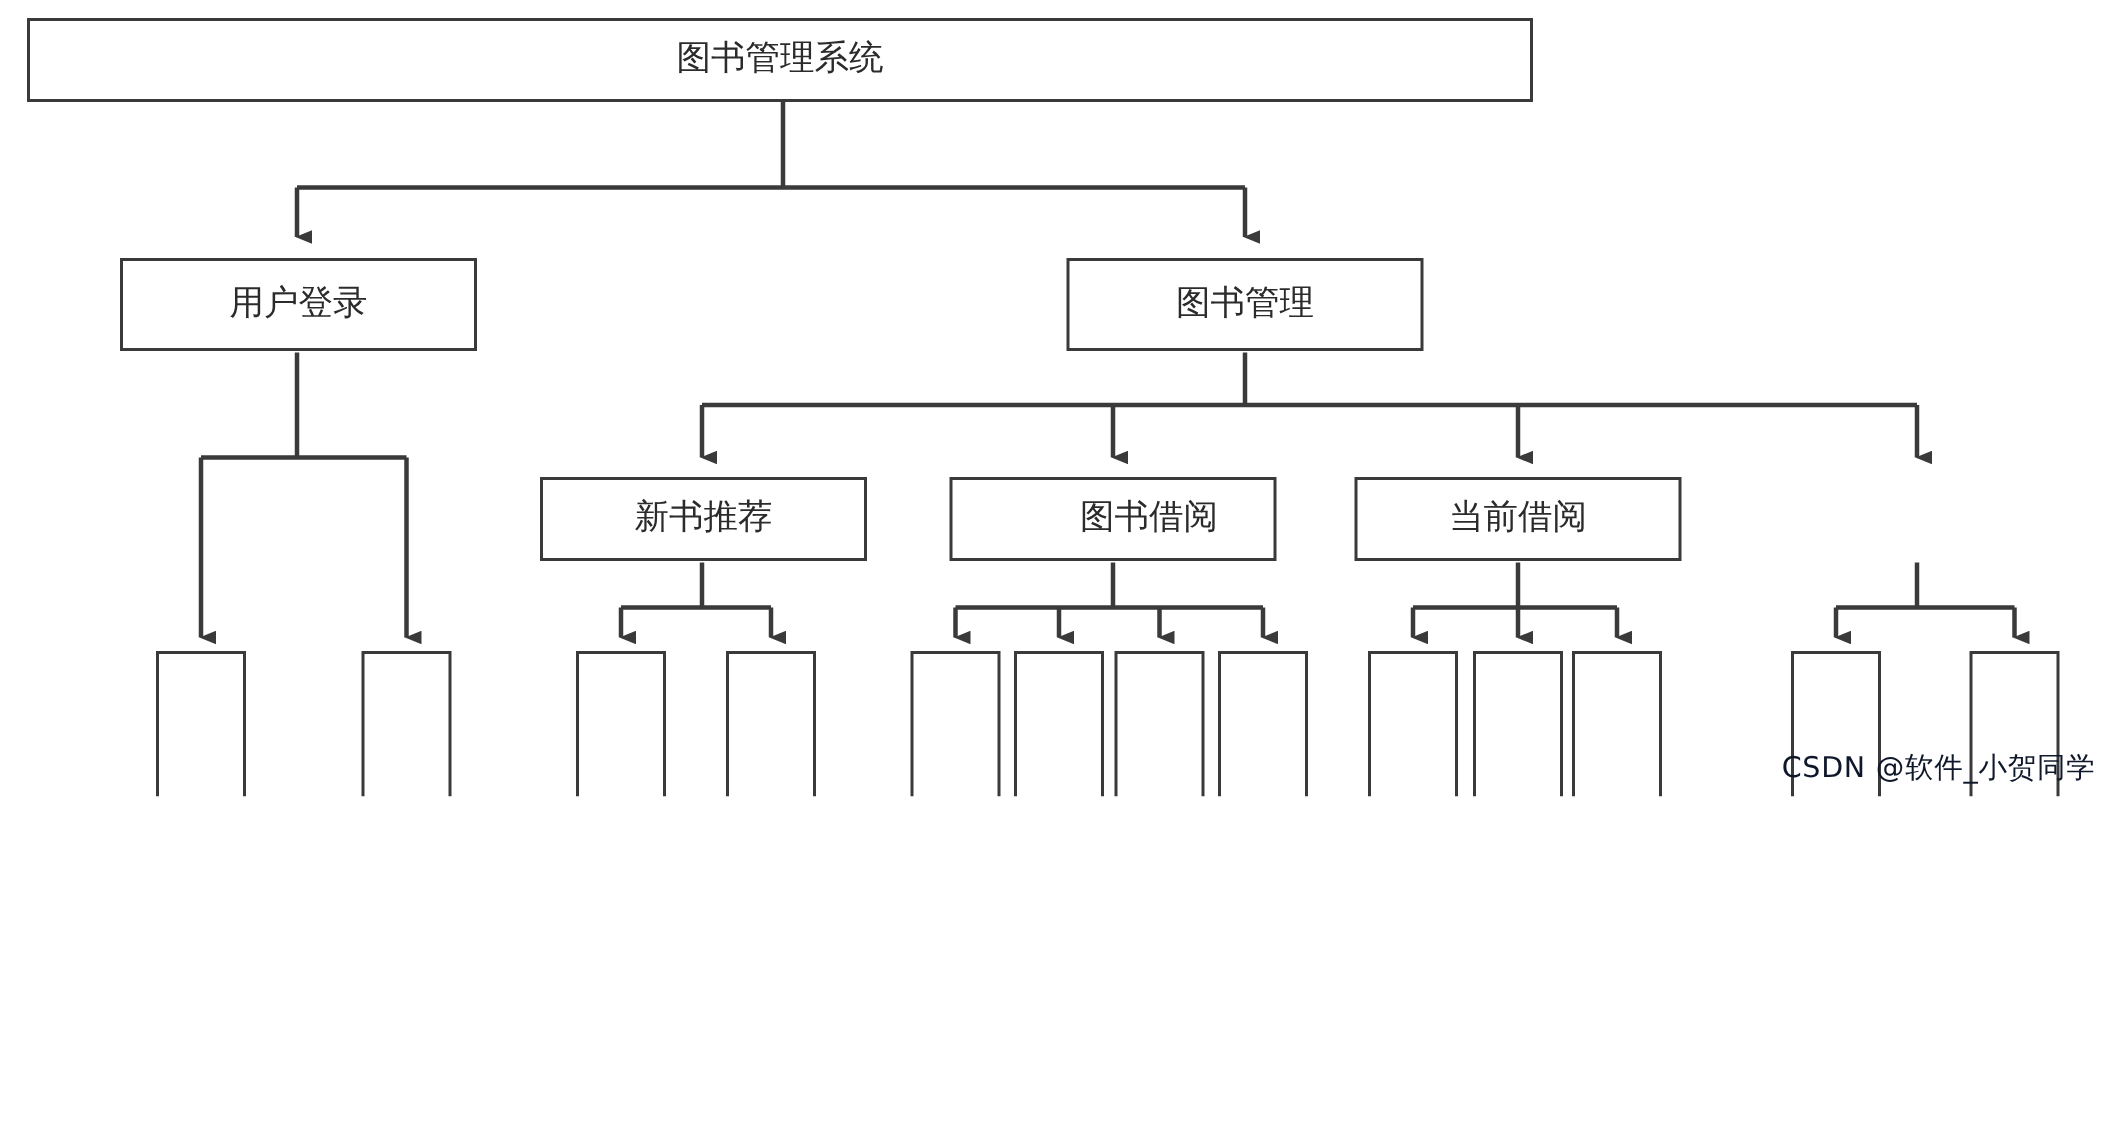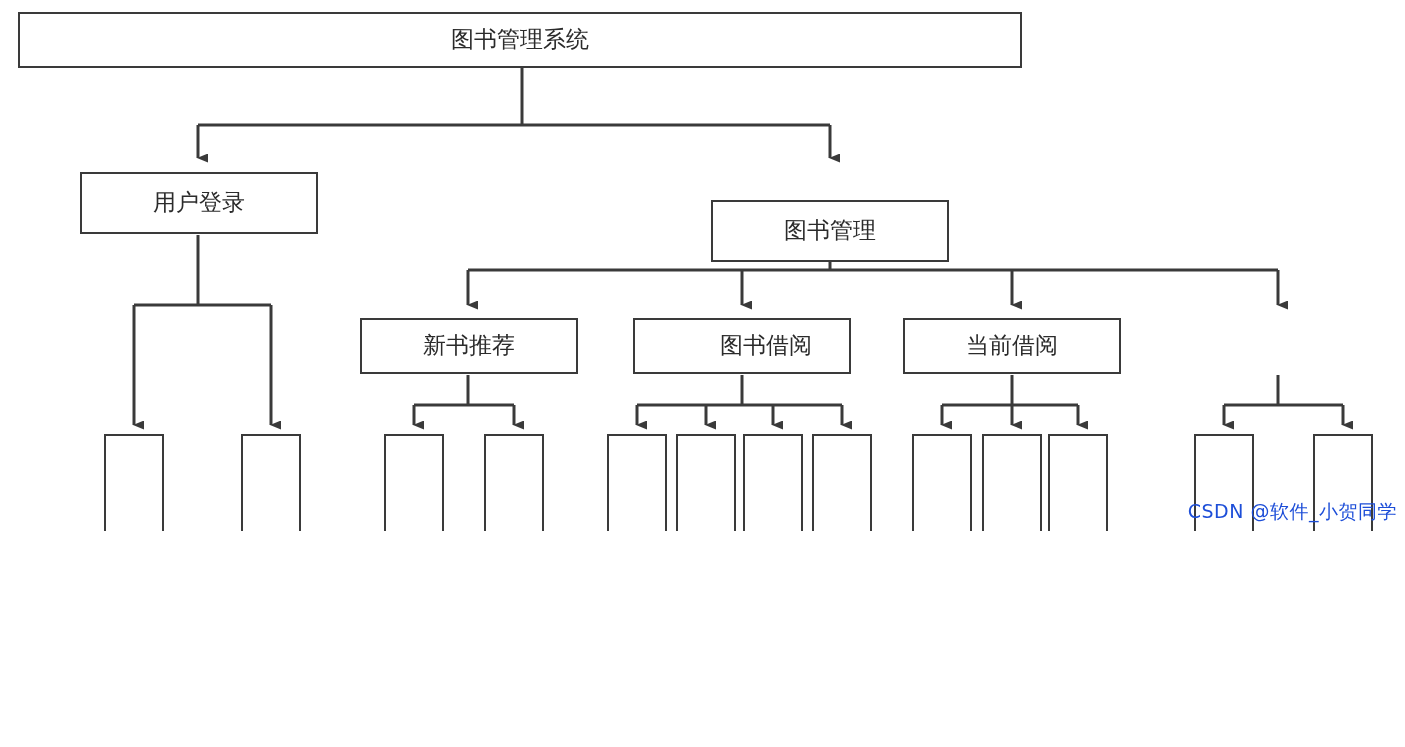--- a/index.html
+++ b/index.html
@@ -59,21 +59,21 @@
     align-items: center;
   }
   .node .label {
     display: block;
   }
   .watermark {
     position: absolute;
     right: 8px;
     bottom: 6px;
     font-size: 19px;
-    color: #1d4ed8;
+    color: #0f172a;
     white-space: nowrap;
     letter-spacing: 0.5px;
   }
 </style>
 </head>
 <body>
 
 <div id="canvas">
 
   <svg id="edges" viewBox="0 0 1405 747" xmlns="http://www.w3.org/2000/svg">
@@ -127,21 +127,21 @@
   </svg>
 
   <div class="node horiz" style="left:18px; top:12px; width:1004px; height:56px;">
     <span class="label">图书管理系统</span>
   </div>
 
   <div class="node horiz" style="left:80px; top:172px; width:238px; height:62px;">
     <span class="label">用户登录</span>
   </div>
 
-  <div class="node horiz" style="left:711px; top:172px; width:238px; height:62px;margin-top:28px;">
+  <div class="node horiz" style="left:711px; top:172px; width:238px; height:62px;">
     <span class="label">图书管理</span>
   </div>
 
   <div class="node horiz" style="left:360px; top:318px; width:218px; height:56px;text-align:right;">
     <span class="label">新书推荐</span>
   </div>
 
   <div class="node horiz" style="left:633px; top:318px; width:218px; height:56px;padding-left:48px;">
     <span class="label">图书借阅</span>
   </div>

